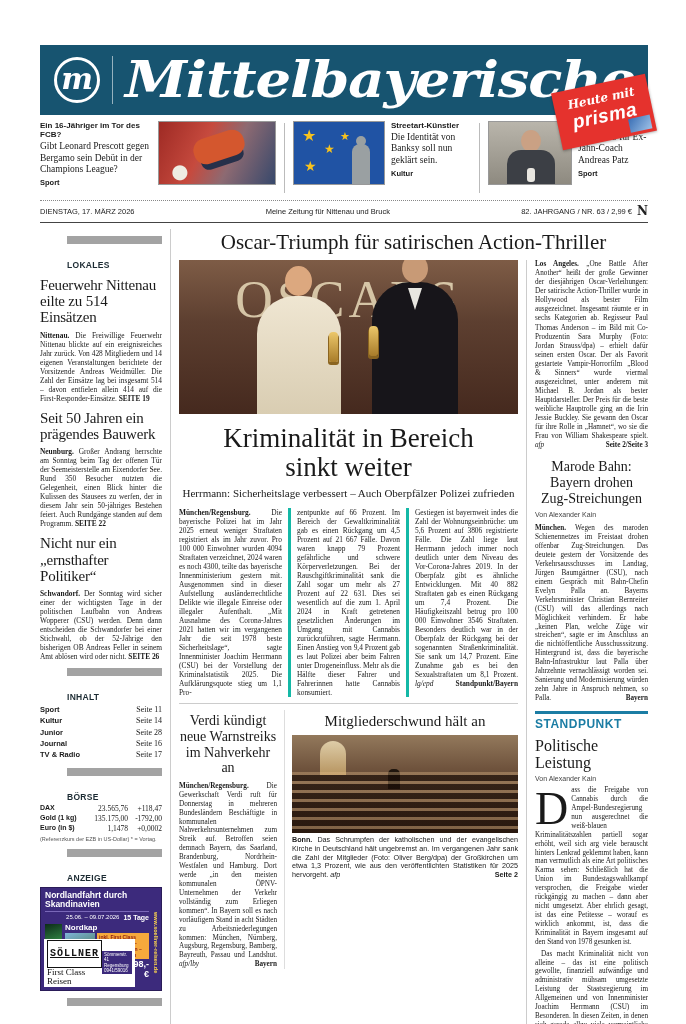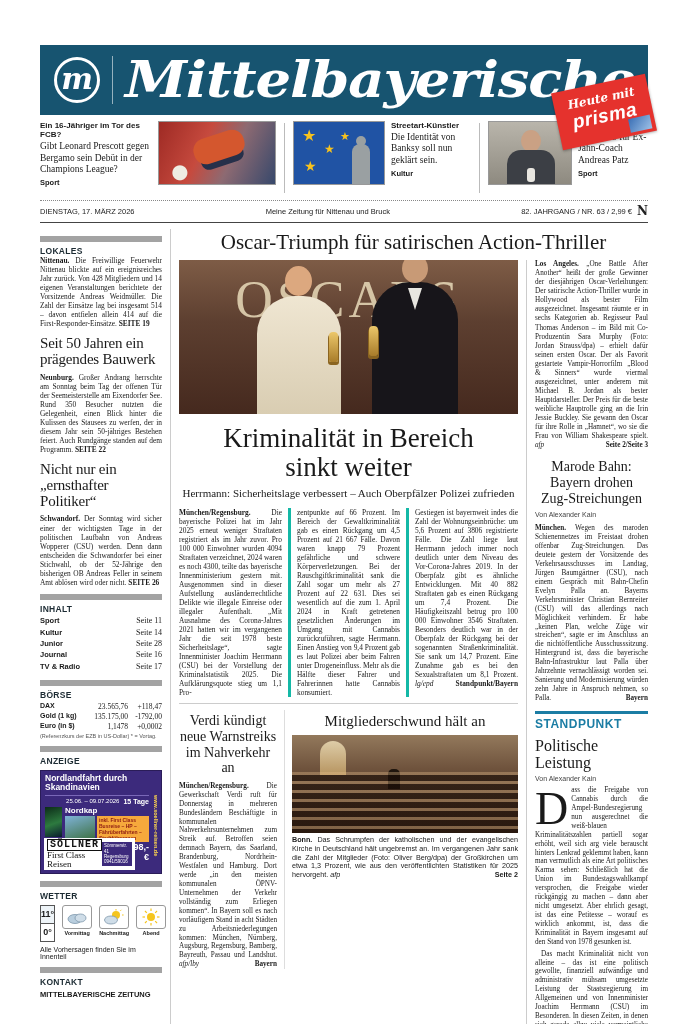--- a/index.html
+++ b/index.html
@@ -62,22 +62,22 @@
   
   .grid { display:flex; margin-top:6px; }
   .leftcol { width:131px; flex:0 0 auto; padding-right:8px; border-right:1px solid #ccc; }
   .mainarea { flex:1; padding-left:8px; min-width:0; }
   .mrow { display:flex; margin-top:4px; }
   .centerflow { flex:1; min-width:0; }
   .rightflow { width:122px; flex:0 0 auto; margin-left:8px; padding-left:8px;
                border-left:1px solid #ccc; display:flex; flex-direction:column; }
 
   
-  .sec-label { border-top:6px solid #a3a3a3; margin-top:7px; padding-top:4px;
-               font:bold 8.5px "Liberation Sans", sans-serif; color:#1c2b33; letter-spacing:.3px; }
+  .sec-label { border-top:8px solid #a3a3a3; margin-top:7px; padding-top:16px;
+               font:bold 8.5px "Liberation Sans", sans-serif; color:#1c2b33; letter-spacing:.3px;margin-left:27px; }
   .body-s { font:7.4px/1.22 "Liberation Serif", serif; text-align:justify; hyphens:auto; }
   .body-xs { font:7.2px/1.24 "Liberation Serif", serif; text-align:justify; hyphens:auto;margin-top:6px; }
   .cr { font-style:italic; }
   .pg { float:right; font-weight:bold; }
   .byline { font:7px "Liberation Sans", sans-serif; color:#444; margin:3px 0 4px; }
   .hr { border-top:1px solid #ccc; margin:6px 0; }
 
   
   .story h3 { font:15px/1.08 "Liberation Serif", serif; letter-spacing:-.2px; margin:7px 0 5px; }
   .story p { font:7.4px/1.22 "Liberation Serif", serif; text-align:justify; hyphens:auto; }
@@ -99,21 +99,21 @@
   .ad-mid { display:flex; gap:3px; margin-top:1px; }
   .ad-photo { width:34px; height:30px; background:linear-gradient(160deg,#0c2b18,#2d7a3f 55%,#0a1a2e); }
   .ad-photo2 { width:30px; height:22px; background:linear-gradient(160deg,#7fb3d9,#3f7246); }
   .ad-nk { font:bold 8px/1 "Liberation Sans", sans-serif; }
   .ad-incl { background:#f6a93c; color:#8c1a12; font:bold 5px/1.2 "Liberation Sans", sans-serif;
              padding:1px 2px; width:52px; }
   .ad-price { font:bold 9px/1.1 "Liberation Sans", sans-serif; text-align:right; margin-top:1px; }
   .ad-price small { font-weight:normal; font-size:6px; }
   .ad-bottom { position:absolute; left:3px; right:26px; bottom:3px; background:#fff; color:#111;
                padding:1px 3px; display:flex; justify-content:space-between; align-items:center; }
-  .ad-brand { font:bold 10px/1 "Liberation Mono", monospace; letter-spacing:1px; border:1px solid #111; padding:0 2px; }
+  .ad-brand { font:bold 10px/1 "Liberation Mono", monospace; letter-spacing:1px; border:1px solid #111; padding:8px 2px;text-decoration:underline; }
   .ad-brand-sub { font:9px/1 "Liberation Serif", serif; }
   .ad-addr { font:4.5px/1.2 "Liberation Sans", sans-serif; background:#3c2a7c; color:#fff; padding:1px 2px; }
   .ad-web { position:absolute; right:2px; top:12px; bottom:4px; writing-mode:vertical-rl;
             font:bold 5.5px "Liberation Sans", sans-serif; color:#ffd84d; text-align:center; }
 
   
   .wx { display:flex; align-items:flex-start; gap:7px; margin-top:4px; }
   .wx-temp { width:26px; border:1px solid #555; font:bold 9px/1 "Liberation Sans", sans-serif; text-align:center; }
   .wx-temp .hi { padding:4px 0; background:#eef4f8; border-bottom:1px solid #555; }
   .wx-temp .lo { padding:4px 0; }
@@ -246,20 +246,21 @@
         <span class="nlogo">N</span>
       </span>
     </div>
 
     <main class="grid">
 
       <aside class="leftcol">
         <div class="sec-label">LOKALES</div>
 
         <div class="story">
+          <h3>Feuerwehr Nittenau eilte zu 514 Einsätzen</h3>
           <p><b>Nittenau.</b>
              <span>Die Freiwillige Feuerwehr Nittenau blickte auf ein ereignisreiches Jahr zurück. Von 428 Mitgliedern und 14 eigenen Veranstaltungen berichtete der Vorsitzende Andreas Weidmüller. Die Zahl der Einsätze lag bei insgesamt 514 – davon entfielen allein 414 auf die First-Responder-Einsätze.</span>
              <b>SEITE 19</b></p>
         </div>
         <div class="story">
           <h3>Seit 50 Jahren ein prägendes Bauwerk</h3>
           <p><b>Neunburg.</b>
              <span>Großer Andrang herrschte am Sonntag beim Tag der offenen Tür der Seemeisterstelle am Eixendorfer See. Rund 350 Besucher nutzten die Gelegenheit, einen Blick hinter die Kulissen des Stausees zu werfen, der in diesem Jahr sein 50-jähriges Bestehen feiert. Auch Rundgänge standen auf dem Programm.</span>
              <b>SEITE 22</b></p>
         </div>

